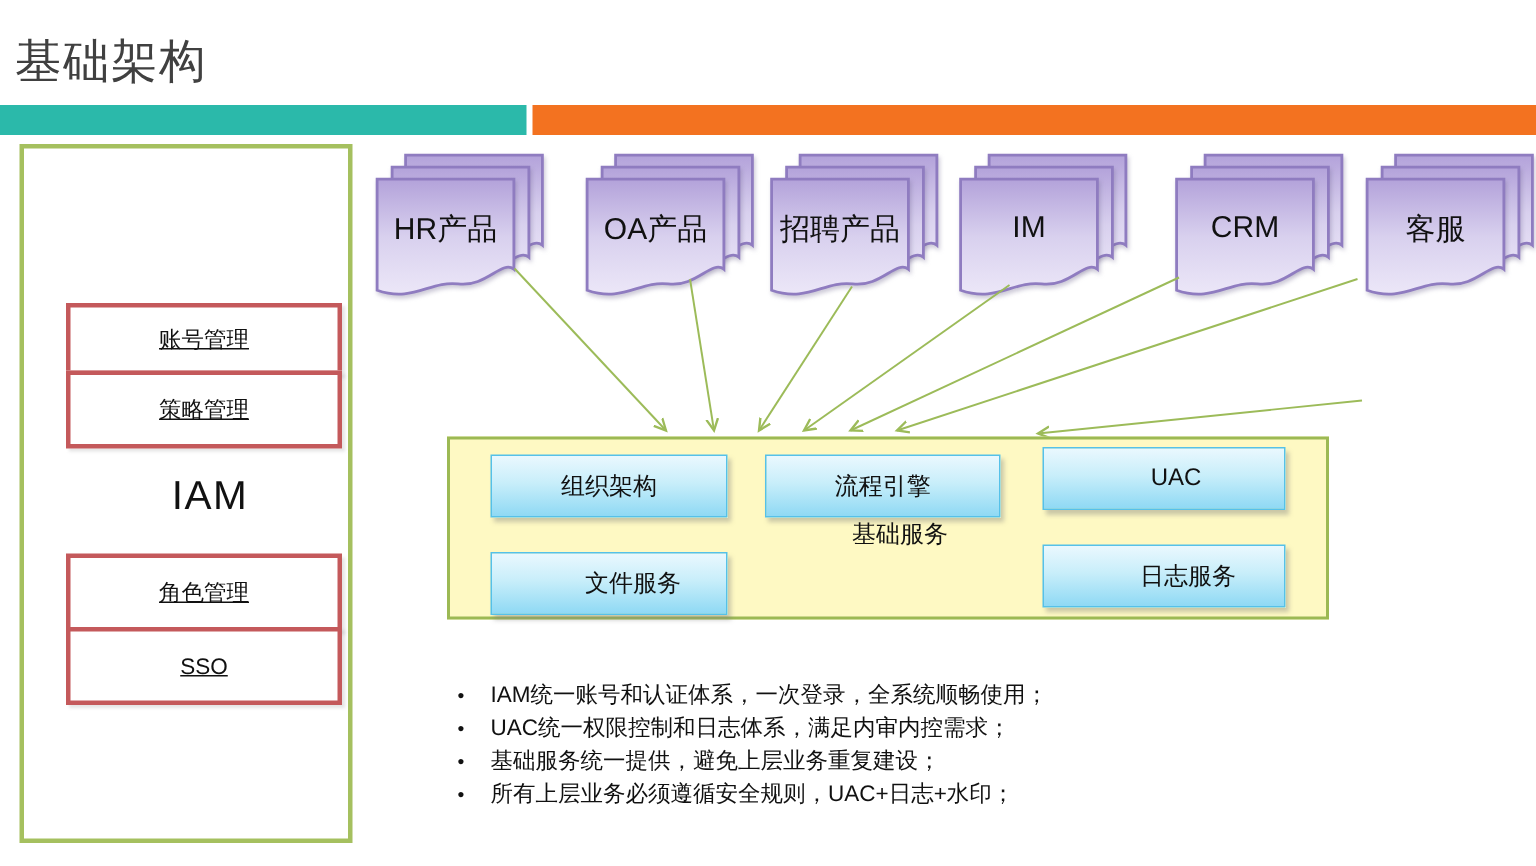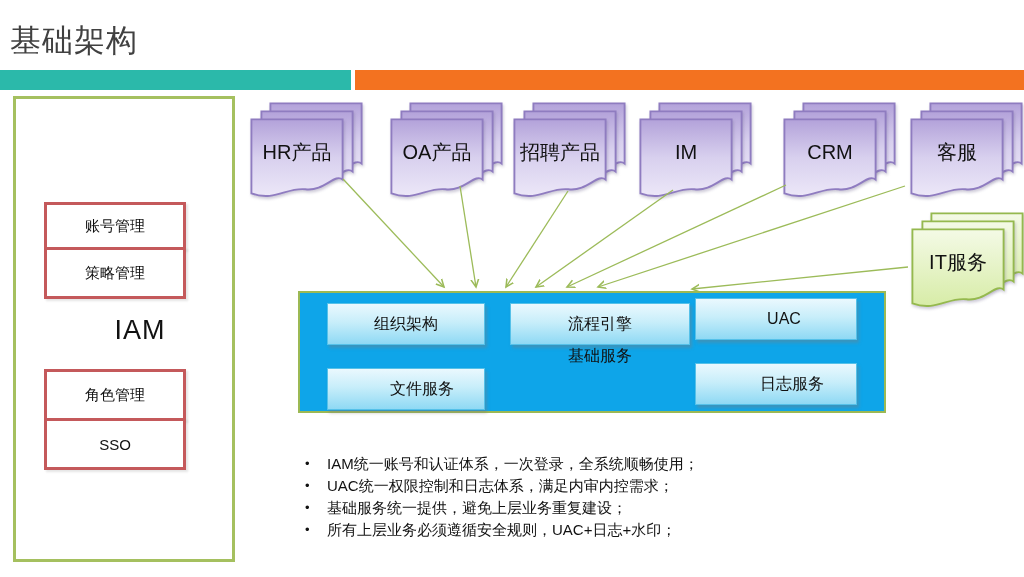--- a/index.html
+++ b/index.html
@@ -15,23 +15,23 @@
   .bar { position: absolute; top: 70px; height: 20px; }
   .bar-teal { left: 0; width: 351px; background: #2BB9AA; }
   .bar-orange { left: 355px; width: 669px; background: #F37220; }
 
   
   .iam-panel { position: absolute; left: 13px; top: 96px; width: 222px; height: 466px;
     border: 3px solid #A5C05F; background: #fff; }
   .red-group { position: absolute; left: 28px; width: 162px; }
   .red-group-top { top: 103px; }
   .red-group-bottom { top: 270px; }
-  .red-box { width: 142px; border: 3px solid #C4595B; background: #fff;
+  .red-box { width: 184px; border: 3px solid #C4595B; background: #fff;
     display: flex; align-items: center; justify-content: center;
-    font-size: 15px; box-shadow: 2px 2px 2px rgba(150,150,150,0.25); }
+    font-size: 15px; box-shadow: 2px 2px 2px rgba(150,150,150,0.25); text-decoration: underline; }
   .red-box + .red-box { margin-top: -3px; }
   .red-box.h1 { height: 48px; }
   .red-box.h2 { height: 52px; }
   .iam-title { position: absolute; left: 0; right: 0; top: 216px; text-align: center;
     font-size: 27px; font-weight: 400; letter-spacing: 1px; padding-left: 32px; }
 
   
   .stack { position: absolute; width: 114px; height: 96px; }
   .sheet { position: absolute; width: 94px; height: 82px;
     filter: drop-shadow(1.5px 2px 1.5px rgba(110,100,140,0.35)); }
@@ -39,27 +39,27 @@
   .s-mid  { left: 10px; top: 8px; }
   .s-front{ left: 0;  top: 16px; }
   .stack use { stroke-width: 2; }
   .stack.purple use { fill: url(#gradPurple); stroke: #8F7CC0; }
   .stack.green  use { fill: url(#gradGreen);  stroke: #95B94E; }
   .stack-label { position: absolute; left: 0; top: 16px; width: 94px; height: 68px;
     display: flex; align-items: center; justify-content: center; font-size: 20px; }
 
   
   .services-panel { position: absolute; left: 298px; top: 291px; width: 588px; height: 122px;
-    border: 2px solid #9CB954; background: #0ea5e9; }
+    border: 2px solid #9CB954; background: #fef9c3; }
   .svc { position: absolute; height: 42px; border: 1px solid #55C1E9;
     background: linear-gradient(180deg, #EAF8FE 0%, #C8EEFA 45%, #8FD9F4 100%);
     box-shadow: 2px 3px 3px rgba(125,125,125,0.4);
     display: flex; align-items: center; justify-content: center; font-size: 16px; }
   .c1 { left: 27px;  width: 158px; }
-  .c2 { left: 210px; width: 180px; }
+  .c2 { left: 210px; width: 157px; }
   .c3 { left: 395px; width: 162px; }
   .r1 { top: 10px; }  .r2 { top: 75px; padding-left: 32px; }
   .c3.r1 { top: 5px; padding-left: 16px; } .c3.r2 { top: 70px; }
   .services-title { position: absolute; left: 0; right: 0; top: 53px; text-align: center;
     font-size: 16px; margin-left: 16px; }
 
   
   .arrows { position: absolute; left: 0; top: 0; width: 1024px; height: 577px;
     pointer-events: none; }
   .arrows line { stroke: #9CBB59; stroke-width: 1.3; }
@@ -176,32 +176,20 @@
       </svg>
     <svg class="sheet s-mid" viewBox="0 0 100 88" preserveAspectRatio="none">
         <use href="#docshape"></use>
       </svg>
     <svg class="sheet s-front" viewBox="0 0 100 88" preserveAspectRatio="none">
         <use href="#docshape"></use>
       </svg>
     <div class="stack-label">客服</div>
   </div>
 
-  <div class="stack green" style="left:911px;top:212px;">
-    <svg class="sheet s-back" viewBox="0 0 100 88" preserveAspectRatio="none">
-        <use href="#docshape"></use>
-      </svg>
-    <svg class="sheet s-mid" viewBox="0 0 100 88" preserveAspectRatio="none">
-        <use href="#docshape"></use>
-      </svg>
-    <svg class="sheet s-front" viewBox="0 0 100 88" preserveAspectRatio="none">
-        <use href="#docshape"></use>
-      </svg>
-    <div class="stack-label">IT服务</div>
-  </div>
 
   <svg class="arrows">
     <line x1="343" y1="179" x2="444" y2="287" marker-end="url(#ahead)"></line>
     <line x1="460" y1="186" x2="476" y2="287" marker-end="url(#ahead)"></line>
     <line x1="568" y1="191" x2="506" y2="287" marker-end="url(#ahead)"></line>
     <line x1="673" y1="190" x2="536" y2="287" marker-end="url(#ahead)"></line>
     <line x1="786" y1="185" x2="567" y2="287" marker-end="url(#ahead)"></line>
     <line x1="905" y1="186" x2="598" y2="287" marker-end="url(#ahead)"></line>
     <line x1="908" y1="267" x2="692" y2="289" marker-end="url(#ahead)"></line>
   </svg>

